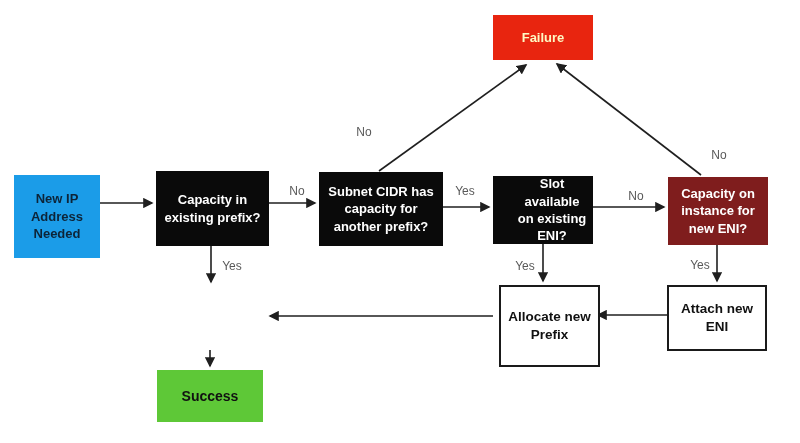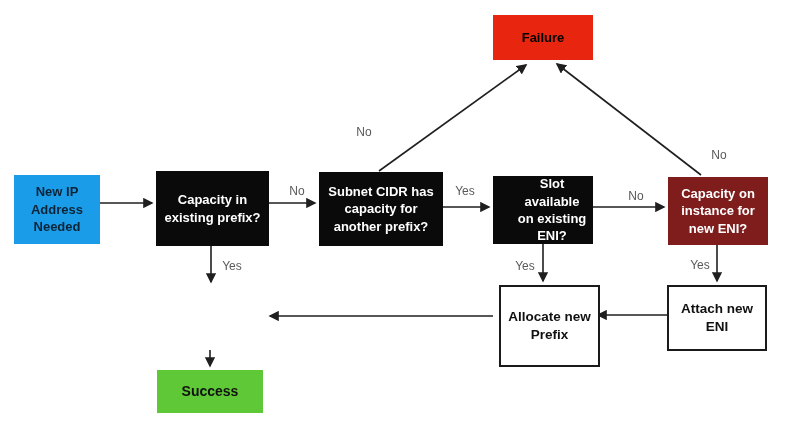--- a/index.html
+++ b/index.html
@@ -68,49 +68,49 @@
     <line x1="211" y1="246" x2="211" y2="282" marker-end="url(#ah)"></line>
     <line x1="543" y1="244" x2="543" y2="281" marker-end="url(#ah)"></line>
     <line x1="717" y1="245" x2="717" y2="281" marker-end="url(#ah)"></line>
     <line x1="210" y1="350" x2="210" y2="366" marker-end="url(#ah)"></line>
     <line x1="667" y1="315" x2="598" y2="315" marker-end="url(#ah)"></line>
     <line x1="493" y1="316" x2="270" y2="316" marker-end="url(#ah)"></line>
     <line x1="379" y1="171" x2="526" y2="65" marker-end="url(#ah)"></line>
     <line x1="701" y1="175" x2="557" y2="64" marker-end="url(#ah)"></line>
   </svg>
 
-  <div class="node start-node" style="left: 14px; top: 175px; width: 86px; height: 69px; background-color: rgb(27, 156, 232); color: rgb(13, 36, 56);">New IP
+  <div class="node start-node" style="left: 14px; top: 175px; width: 86px; height: 83px; background-color: rgb(27, 156, 232); color: rgb(13, 36, 56);">New IP
 Address
 Needed</div>
 
   <div class="node decision" style="left: 156px; top: 171px; width: 113px; height: 75px; background-color: rgb(10, 10, 10); color: rgb(255, 255, 255);">Capacity in
 existing prefix?</div>
 
   <div class="node decision" style="left: 319px; top: 172px; width: 124px; height: 74px; background-color: rgb(10, 10, 10); color: rgb(255, 255, 255);">Subnet CIDR has
 capacity for
 another prefix?</div>
 
   <div class="node decision" style="left: 493px; top: 176px; width: 100px; height: 68px; background-color: rgb(10, 10, 10); color: rgb(255, 255, 255); padding-left: 18px;">Slot available
 on existing
 ENI?</div>
 
   <div class="node decision" style="left: 668px; top: 177px; width: 100px; height: 68px; background-color: #7f1d1d; color: rgb(255, 255, 255);">Capacity on
 instance for
 new ENI?</div>
 
-  <div class="node failure-node" style="left: 493px; top: 15px; width: 100px; height: 45px; background-color: rgb(232, 37, 15); color: #000000;">Failure</div>
+  <div class="node failure-node" style="left: 493px; top: 15px; width: 100px; height: 45px; background-color: rgb(232, 37, 15); color: #fef9c3;">Failure</div>
 
 
   <div class="node action" style="left: 493px; top: 285px; width: 101px; height: 82px; background-color: rgb(255, 255, 255); color: rgb(17, 17, 17); border-color: rgb(26, 26, 26); margin-left: 6px;">Allocate new
 Prefix</div>
 
   <div class="node action" style="left: 667px; top: 285px; width: 100px; height: 66px; background-color: rgb(255, 255, 255); color: rgb(17, 17, 17); border-color: rgb(26, 26, 26);">Attach new
 ENI</div>
 
-  <div class="node success-node" style="left: 157px; top: 370px; width: 106px; height: 43px; background-color: rgb(94, 200, 55); color: rgb(17, 17, 17);">Success</div>
+  <div class="node success-node" style="left: 157px; top: 370px; width: 106px; height: 52px; background-color: rgb(94, 200, 55); color: rgb(17, 17, 17);">Success</div>
 
   <span class="edge-label" style="left: 297px; top: 191px; color: rgb(89, 89, 89);">No</span>
 
   <span class="edge-label" style="left: 465px; top: 191px; color: rgb(89, 89, 89);">Yes</span>
 
   <span class="edge-label" style="left: 636px; top: 196px; color: rgb(89, 89, 89);">No</span>
 
   <span class="edge-label" style="left: 364px; top: 132px; color: rgb(89, 89, 89);">No</span>
 
   <span class="edge-label" style="left: 719px; top: 155px; color: rgb(89, 89, 89);">No</span>

